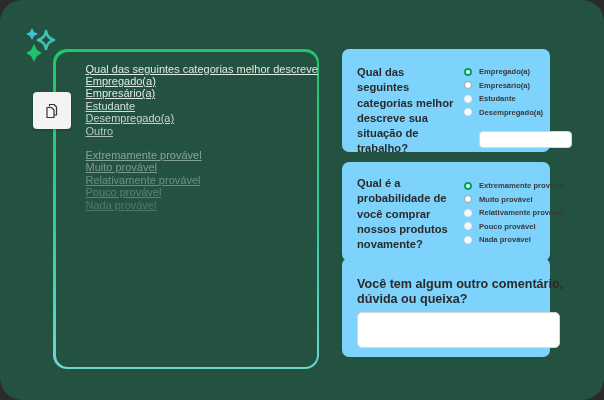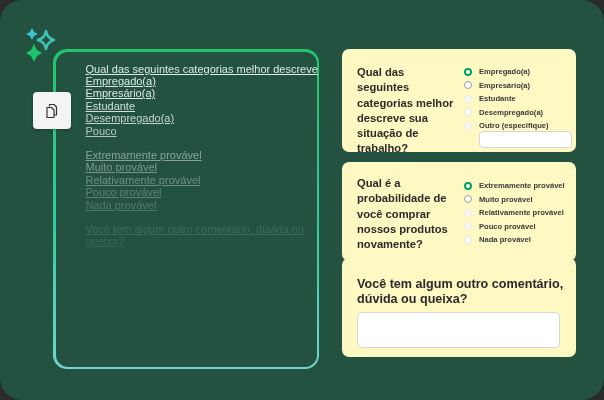--- a/index.html
+++ b/index.html
@@ -30,21 +30,21 @@
 
   
   .copy-btn {
     position: absolute; left: 33px; top: 92px; width: 38px; height: 37px;
     background: #f4f4f4; border-radius: 4px; display: flex; align-items: center; justify-content: center;
     box-shadow: 0 1px 3px rgba(0,0,0,0.25);
   }
 
   
   .card {
-    position: absolute; left: 342px; width: 234px; background: #fef9c3; border-radius: 7px;
+    position: absolute; left: 342px; width: 208px; background: #7dd3fc; border-radius: 7px;
   }
   .card1 { top: 49px; height: 103px; }
   .card2 { top: 162px; height: 99px; text-decoration: underline; }
   .card3 { top: 258px; height: 99px; }
 
   .q-title {
     position: absolute; font-weight: bold; color: #2a2a2a; font-size: 11.2px; line-height: 15.3px;
   }
   .card1 .q-title { left: 15px; top: 16px; width: 100px; }
   .card2 .q-title { left: 15px; top: 14px; width: 100px; }
@@ -84,32 +84,28 @@
 
   <div class="panel">
     <div class="panel-inner">
       <div class="panel-text">
         <div class="panel-block" style="opacity:1">
           <span class="panel-line">Qual das seguintes categorias melhor descreve</span>
           <span class="panel-line">Empregado(a)</span>
           <span class="panel-line">Empresário(a)</span>
           <span class="panel-line" style="opacity:0.92">Estudante</span>
           <span class="panel-line" style="opacity:0.85">Desempregado(a)</span>
-          <span class="panel-line" style="opacity:0.75">Pouco</span>
+          <span class="panel-line" style="opacity:0.75">Outro</span>
         </div>
         <div class="panel-block">
           <span class="panel-line" style="opacity:0.52">Extremamente provável</span>
           <span class="panel-line" style="opacity:0.45">Muito provável</span>
           <span class="panel-line" style="opacity:0.38">Relativamente provável</span>
           <span class="panel-line" style="opacity:0.3">Pouco provável</span>
           <span class="panel-line" style="opacity:0.24">Nada provável</span>
-        </div>
-        <div class="panel-block">
-          <span class="panel-line" style="opacity:0.14">Você tem algum outro comentário, dúvida ou</span>
-          <span class="panel-line" style="opacity:0.1">queixa?</span>
         </div>
       </div>
     </div>
   </div>
 
   <div class="copy-btn">
     <svg width="16" height="16" viewBox="0 0 16 16">
       <path d="M5.5 3.5 V1.5 H10 L12.5 4 V12 H10" fill="none" stroke="#333" stroke-width="1.2" stroke-linejoin="round"></path>
       <path d="M3 4.5 H7.5 L10 7 V14.5 H3 Z" fill="#f4f4f4" stroke="#333" stroke-width="1.2" stroke-linejoin="round"></path>
     </svg>
@@ -126,24 +122,20 @@
           <span class="radio"></span>
           <span class="opt-label">Empresário(a)</span>
         </div>
       <div class="opt">
           <span class="radio faint"></span>
           <span class="opt-label">Estudante</span>
         </div>
       <div class="opt">
           <span class="radio faint"></span>
           <span class="opt-label">Desempregado(a)</span>
-        </div>
-      <div class="opt">
-          <span class="radio faint"></span>
-          <span class="opt-label">Outro (especifique)</span>
         </div>
     </div>
     <div class="other-input"></div>
   </div>
 
   <div class="card card2">
     <div class="q-title">Qual é a probabilidade de você comprar nossos produtos novamente?</div>
     <div class="options">
       <div class="opt">
           <span class="radio on"></span>

